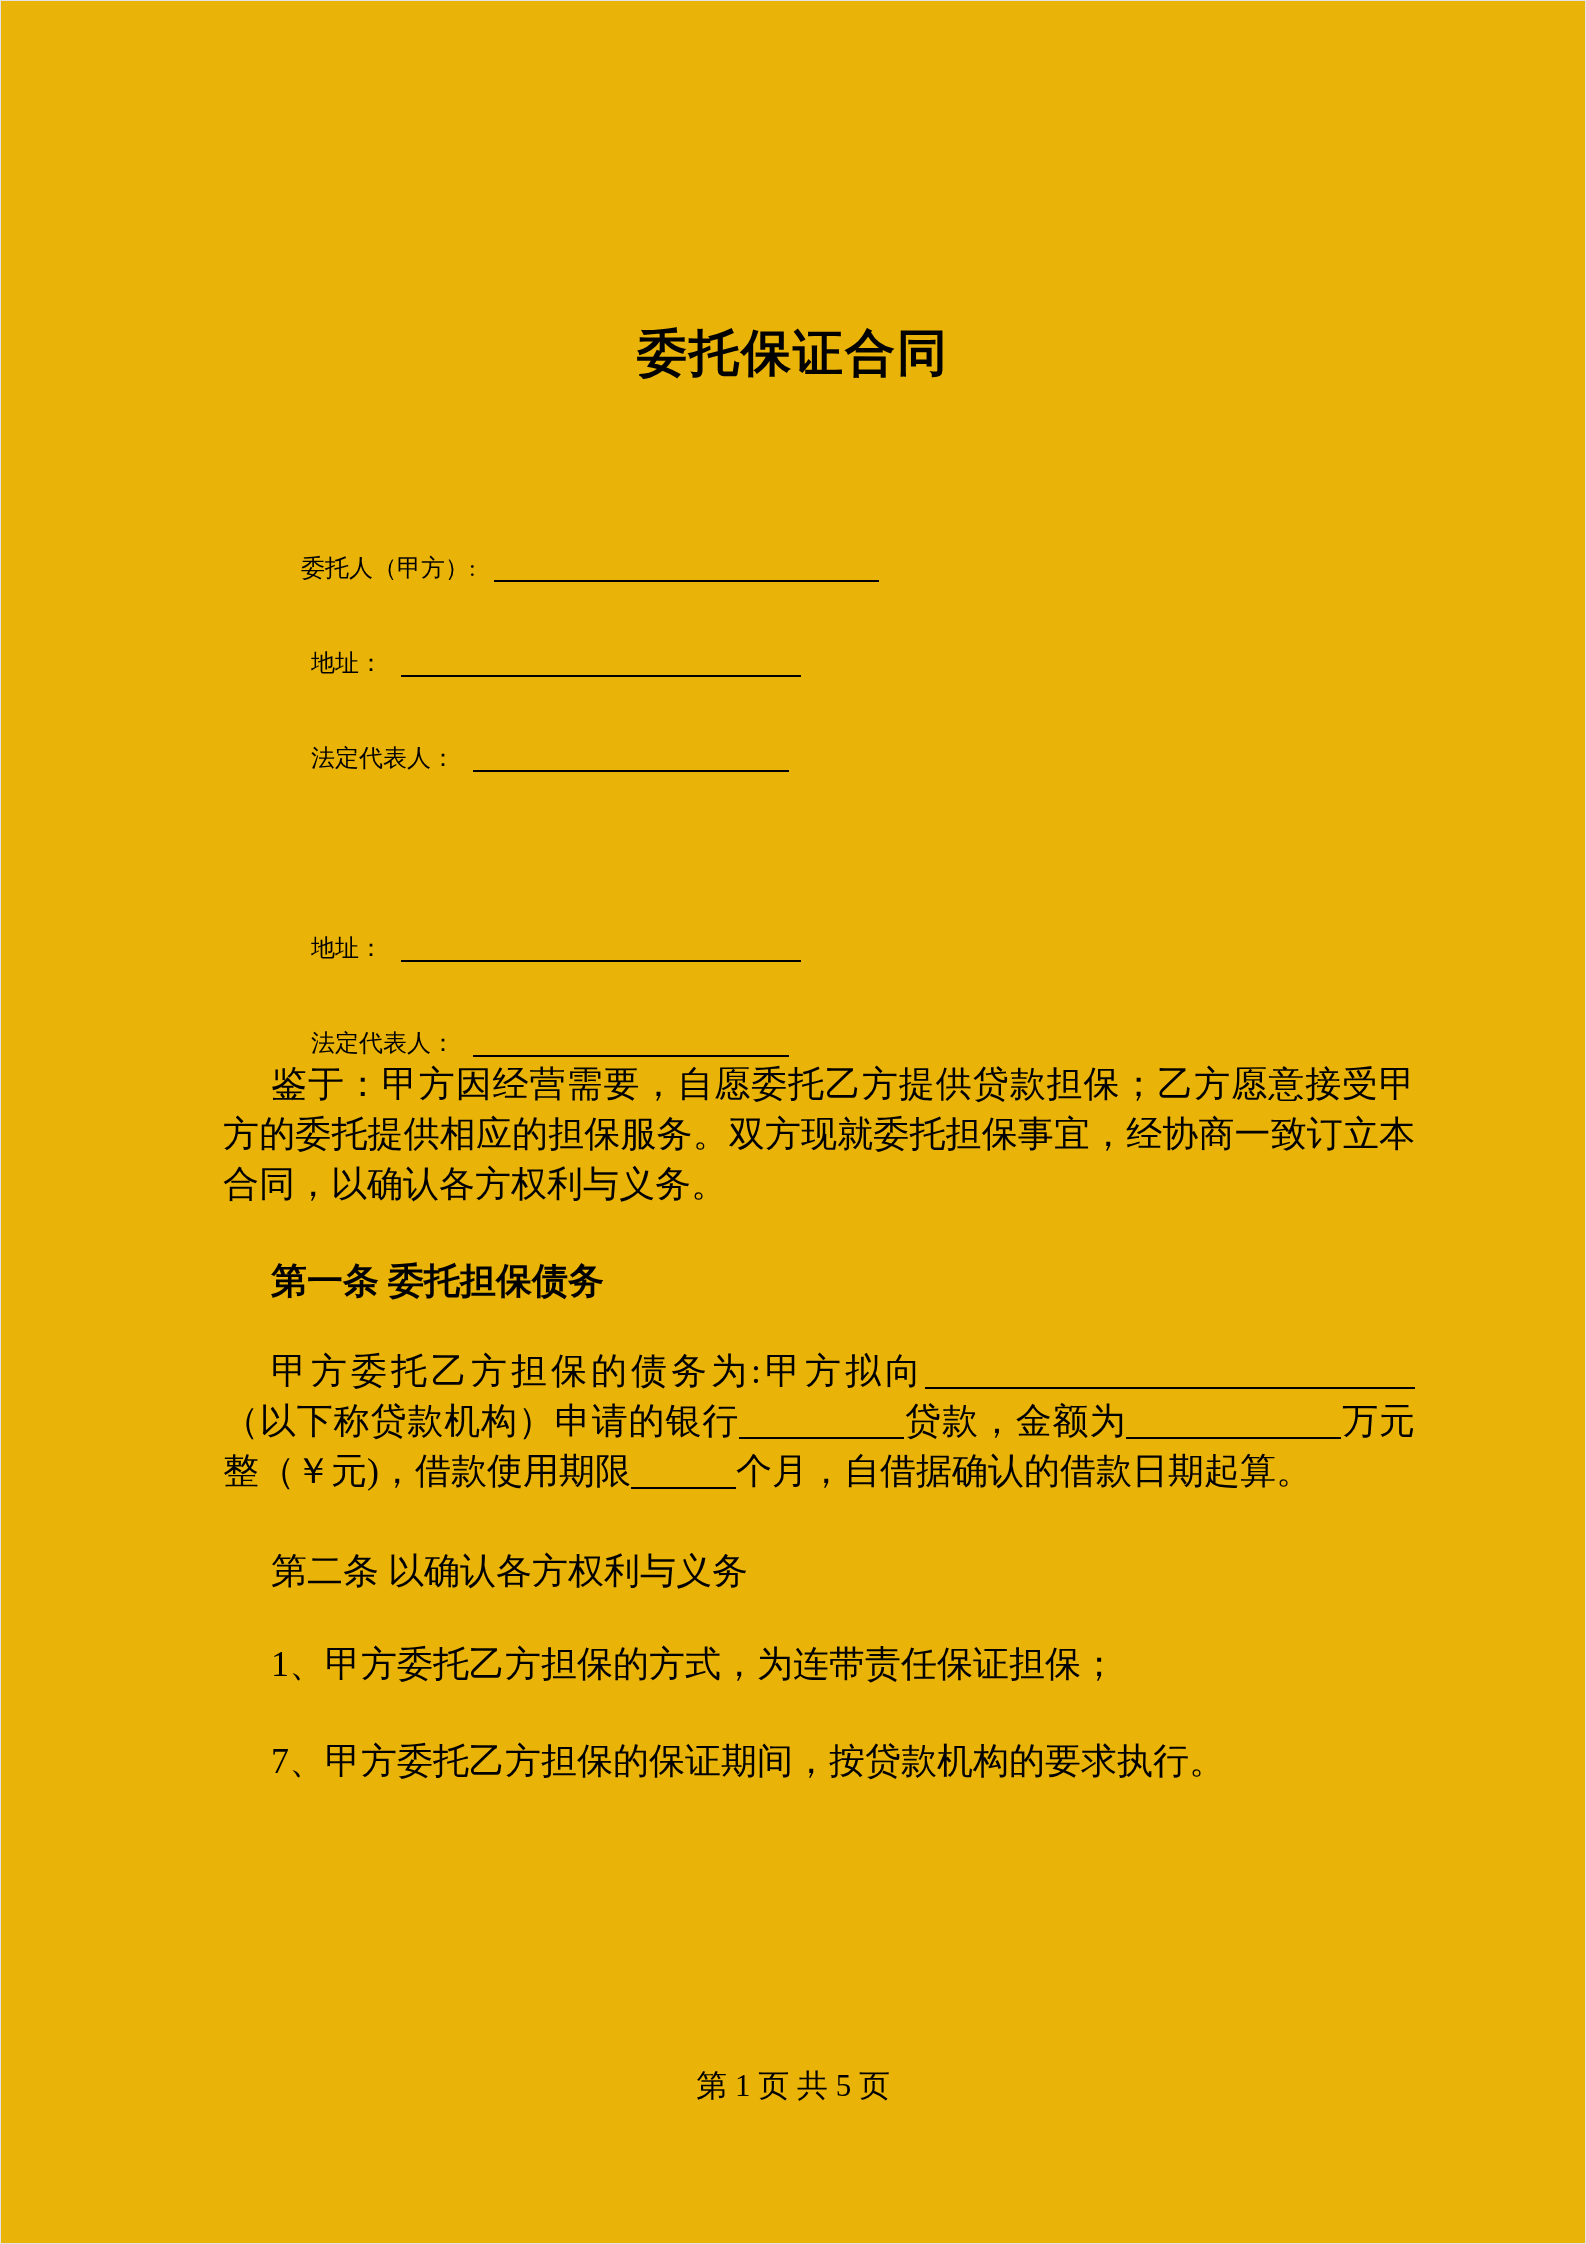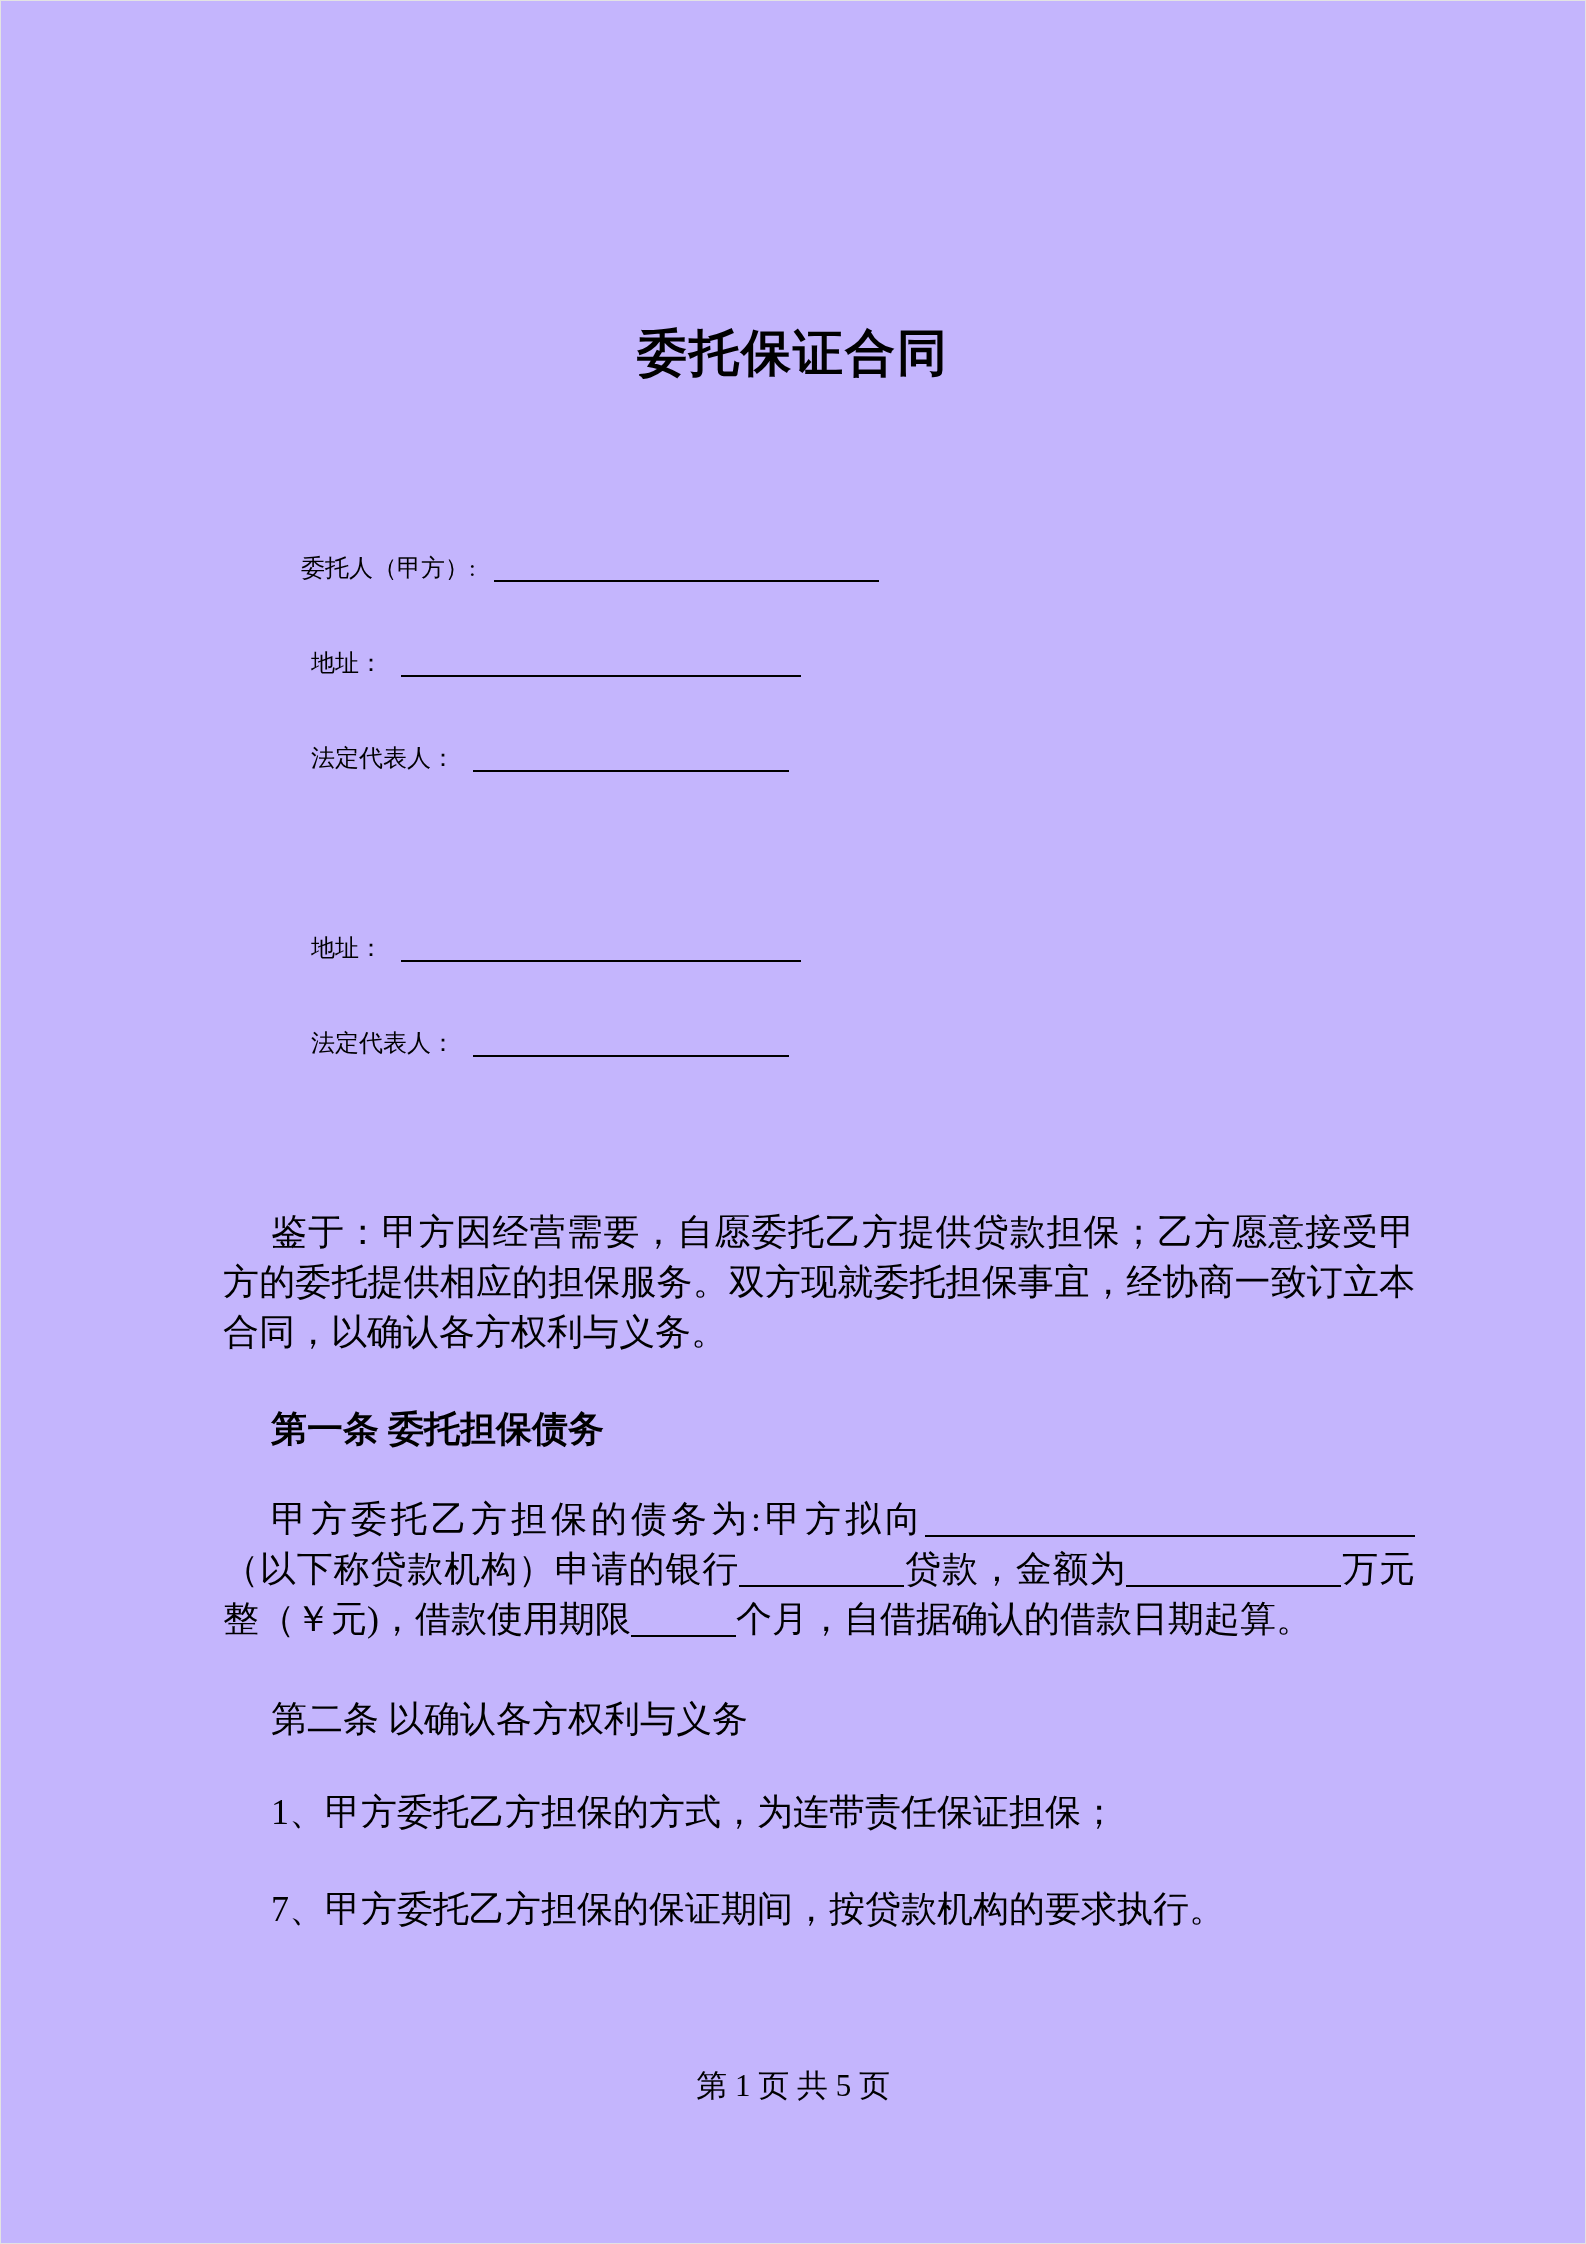--- a/index.html
+++ b/index.html
@@ -1,21 +1,21 @@
 <!DOCTYPE html>
 <html><head>
 <meta charset="utf-8">
 <style>
   html,body { margin:0; padding:0; background:#fff; }
   .page {
     position:relative;
     width:1586px; height:2244px;
     box-sizing:border-box;
     padding:0 170px 0 222px;
-    background:#c4b5fd;
+    background:#eab308;
     border:1px solid #e3e3e3;
     overflow:hidden;
     font-family:"Liberation Serif","DejaVu Serif",serif;
     color:#000;
   }
 
   
   .doc-title {
     margin:0 0 0 -52px;
     padding-top:323px;
@@ -48,21 +48,21 @@
 
   
   .para, .article-heading, .item {
     margin:0;
     font-size:36px;
     line-height:50px;
     font-weight:400;
     text-indent:48px;
   }
   .para { text-align:justify; }
-  .preamble { margin-top:148px; }
+  .preamble { }
   .article-heading.h-1 { margin-top:47px;font-weight:bold; }
   .article-para { margin-top:40px; }
   .article-heading.h-2 { margin-top:50px; }
   .item.i-1 { margin-top:43px; }
   .item.i-2 { margin-top:47px; }
 
   .blank.inline { height:30px; vertical-align:-6px; }
   .w1 { width:490px; }
   .w2 { width:165px; }
   .w3 { width:215px; }

